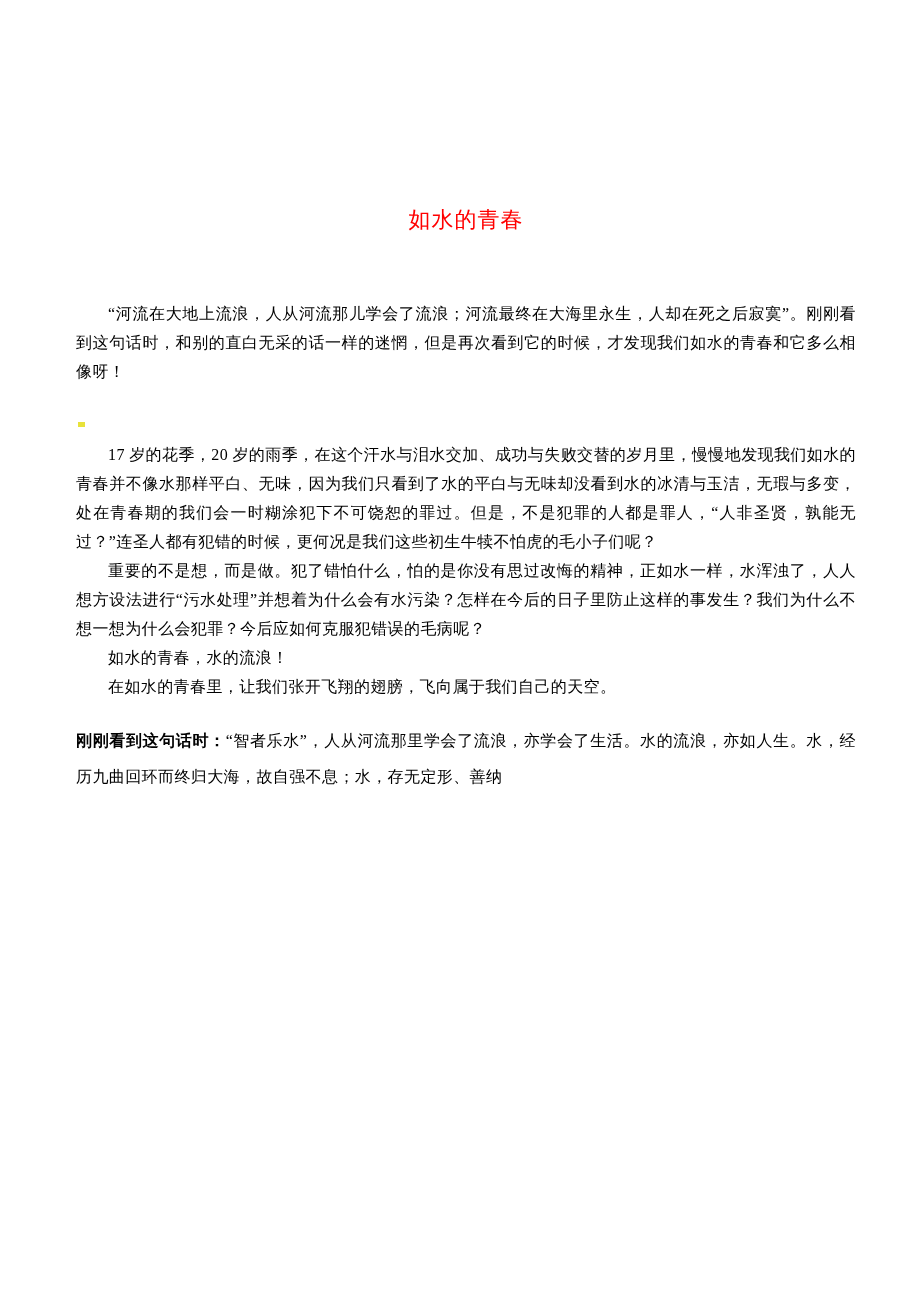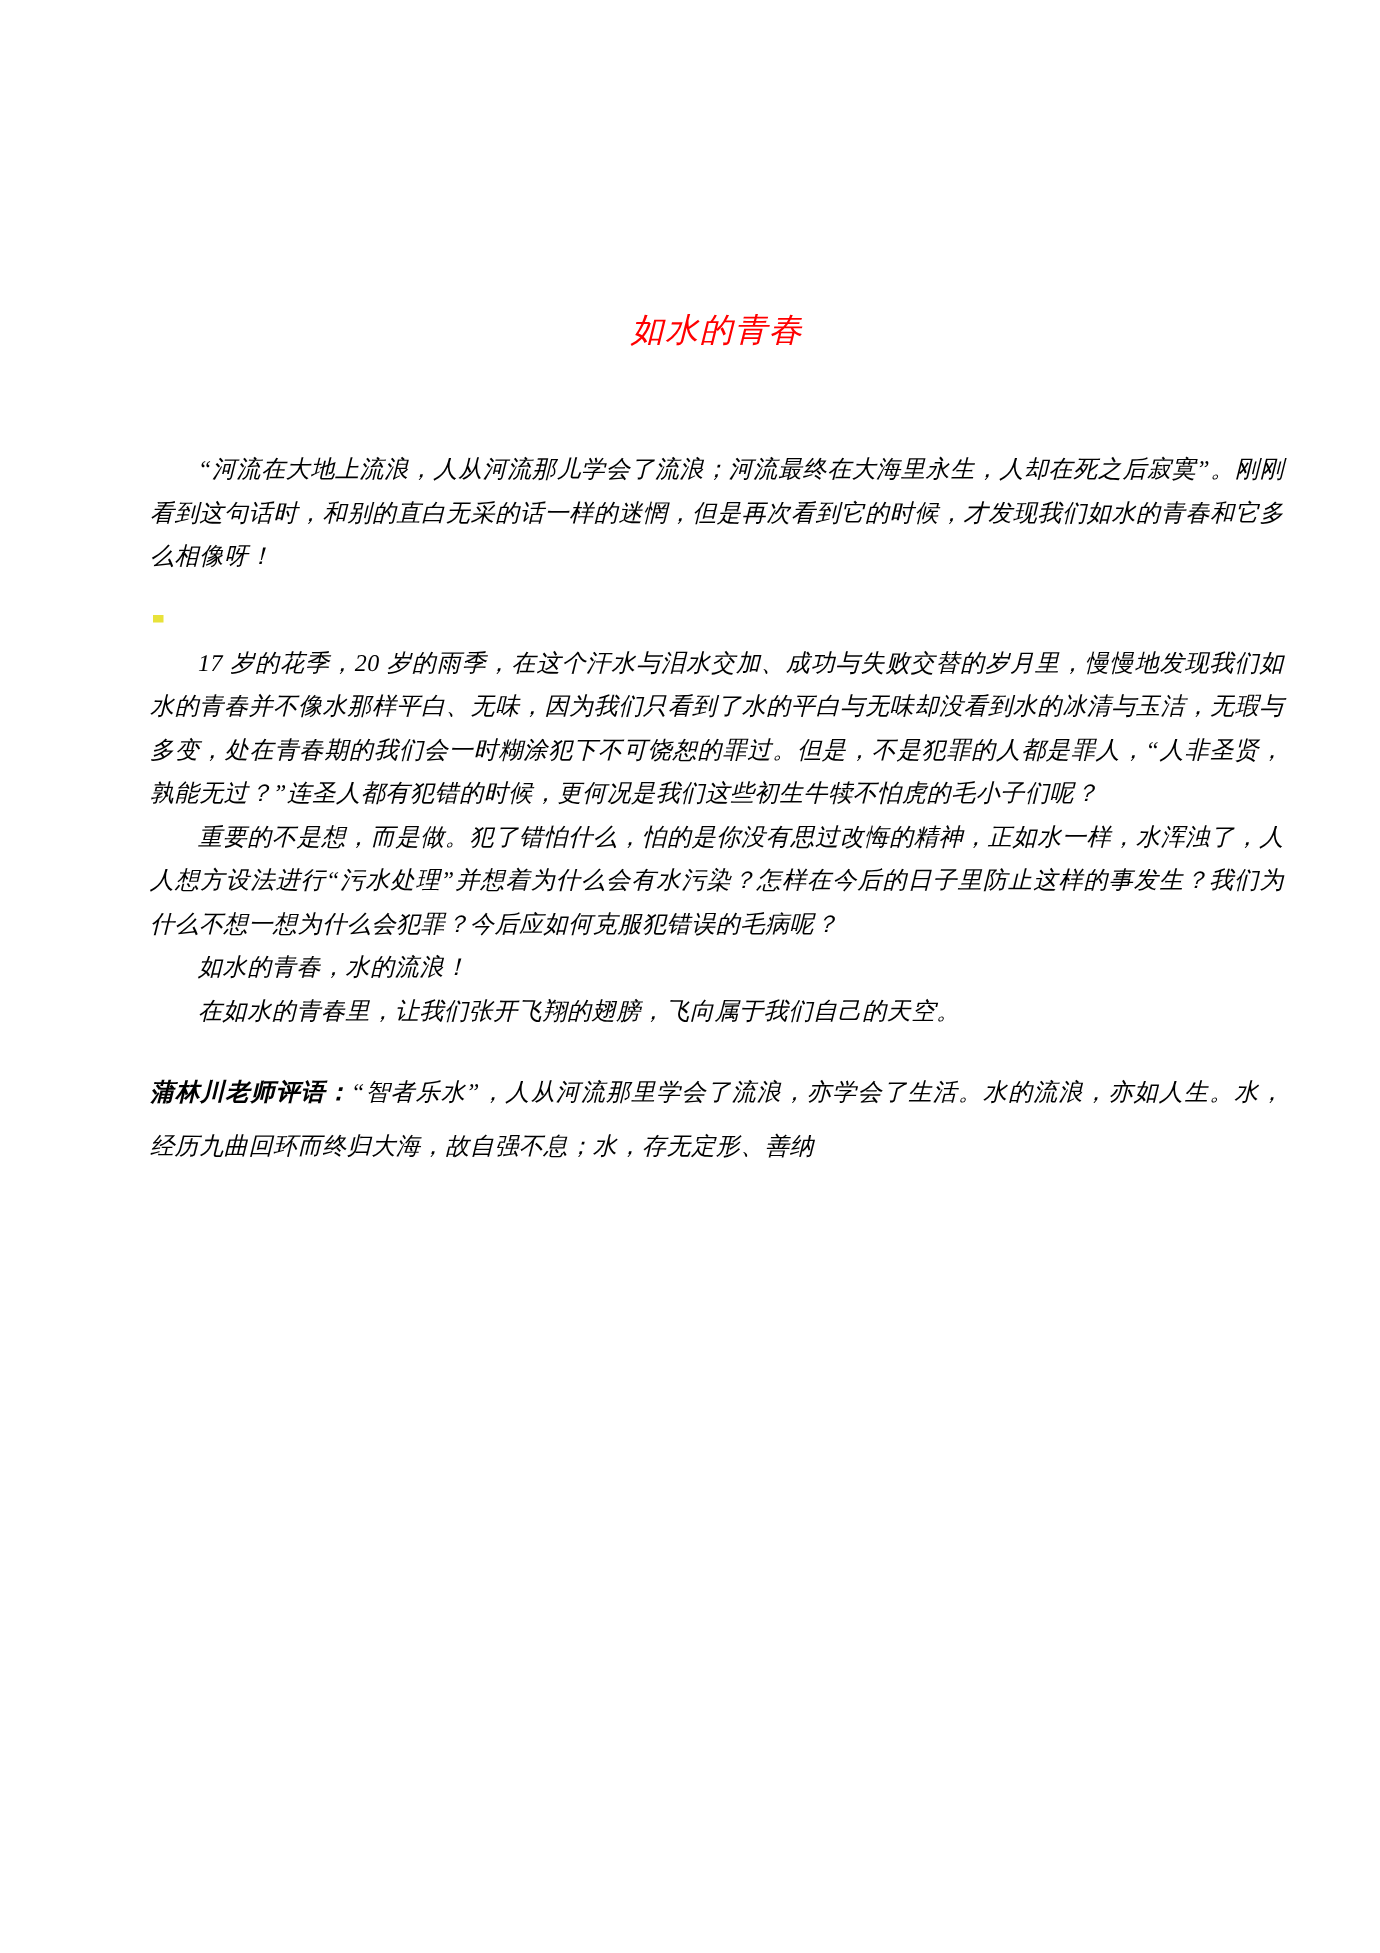--- a/index.html
+++ b/index.html
@@ -11,41 +11,40 @@
     width: 920px;
     height: 1302px;
     font-family: "Liberation Serif", "DejaVu Serif", serif;
     color: #000000;
     overflow: hidden;
   }
   .page {
     box-sizing: border-box;
     width: 920px;
     height: 1302px;
-    padding: 205px 64px 0 100px;
-    font-style: italic;
+    padding: 205px 64px 0 76px;
   }
   .title {
     margin: 0 0 64px 0;
     font-size: 22px;
     font-weight: normal;
     color: #ff0000;
     text-align: center;
     letter-spacing: 1px;
   }
   .para {
     margin: 0;
     font-size: 16px;
     line-height: 29px;
     text-align: justify;
     text-indent: 2em;
     letter-spacing: 0.4px;
   }
   .para.first {
-    margin-bottom: 8px;
+    margin-bottom: 20px;
   }
   .para.last-body {
     margin-bottom: 22px;
   }
   .gap {
     height: 34px;
     position: relative;
   }
   .proof-mark {
     position: absolute;
@@ -85,16 +84,16 @@
   <p class="para">重要的不是想，而是做。犯了错怕什么，怕的是你没有思过改悔的精神，正如水一样，水浑浊了，人人想方设法进行“污水处理”并想着为什么会有水污染？怎样在今后的日子里防止这样的事发生？我们为什么不想一想为什么会犯罪？今后应如何克服犯错误的毛病呢？</p>
 
 
 
   <p class="para">如水的青春，水的流浪！</p>
 
 
   <p class="para last-body">在如水的青春里，让我们张开飞翔的翅膀，飞向属于我们自己的天空。</p>
 
   <p class="comment">
-    <span class="label">蒲林川老师评语：</span><span>“智者乐水”，人从河流那里学会了流浪，亦学会了生活。水的流浪，亦如人生。水，经历九曲回环而终归大海，故自强不息；水，存无定形、善纳</span>
+    <span class="label">刚刚看到这句话时：</span><span>“智者乐水”，人从河流那里学会了流浪，亦学会了生活。水的流浪，亦如人生。水，经历九曲回环而终归大海，故自强不息；水，存无定形、善纳</span>
   </p>
 
 </div>
 
 </body></html>

